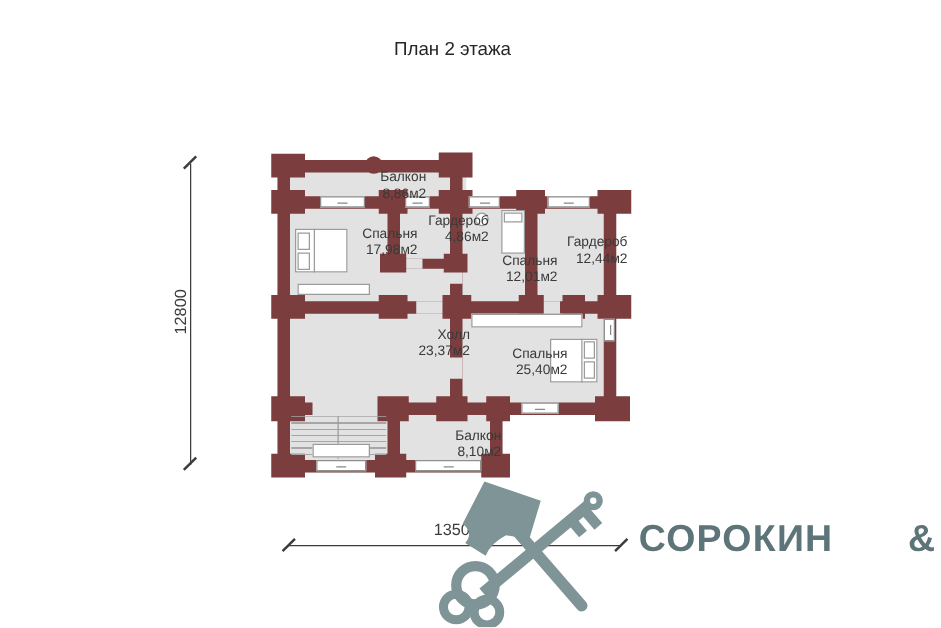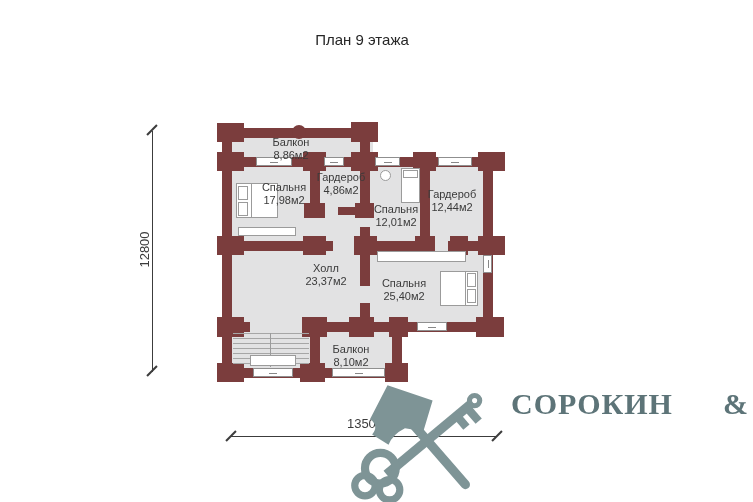--- a/index.html
+++ b/index.html
@@ -9,43 +9,43 @@
   .wall{position:absolute;background:var(--wall);}
   .log{position:absolute;background:var(--wall);}
   .doorgap{position:absolute;background:var(--room);}
   .win{position:absolute;background:#fff;border:1px solid var(--winb);box-sizing:border-box;}
   .win::after{content:"";position:absolute;left:50%;top:50%;width:8px;height:1px;
               margin-left:-4px;background:#888;}
   .win.vert::after{width:1px;height:8px;margin-left:0;margin-top:-4px;}
   .furn{position:absolute;background:#fff;border:1px solid #9b9b9b;box-sizing:border-box;}
   .fline{position:absolute;background:#9b9b9b;}
   .stairs{position:absolute;background:repeating-linear-gradient(to bottom,#a6a6a6 0 1px,transparent 1px 5px);}
-  .room-label{position:absolute;width:100px;text-align:center;font-size:11px;line-height:13px;
+  .room-label{position:absolute;width:100px;text-align:right;font-size:11px;line-height:13px;
               color:#3a3a3a;}
   .title{position:absolute;left:262px;top:31px;width:200px;text-align:center;
          font-size:15px;color:#262626;}
   .dim-line{position:absolute;background:var(--dim);}
   .tick{position:absolute;width:14px;height:2px;background:var(--dim);transform:rotate(-45deg);}
   .dim-text{position:absolute;font-size:13px;color:var(--dim);text-align:center;}
   .logo-icon{position:absolute;left:341px;top:376px;color:var(--logo-icon);}
   .logo-text{position:absolute;left:511px;top:387px;width:238px;}
   .logo-line1{display:flex;justify-content:space-between;align-items:flex-end;
-              font-family:Liberation Serif, serif;font-weight:bold;font-size:30px;
-              letter-spacing:1px;color:var(--logo-text);line-height:34px;}
+              font-family:Liberation Sans, sans-serif;font-weight:bold;font-size:30px;
+              letter-spacing:1px;color:var(--logo-text);line-height:34px;margin-top:28px;}
   .logo-line2{font-family:"Liberation Serif",serif;font-weight:bold;font-size:31px;
               letter-spacing:1px;color:var(--logo-text);line-height:36px;}
   .logo-line3{font-family:"Liberation Serif",serif;font-weight:normal;font-size:23px;
               letter-spacing:2.5px;color:var(--logo-sub);line-height:30px;margin-top:2px;}
 </style>
 </head>
 <body>
 
 <div class="canvas">
 
-  <div class="title">План 9 этажа</div>
+  <div class="title">План 2 этажа</div>
 
   <div>
 
     <div class="room" style="left:222px;top:128px;width:151px;height:204px"></div>
     <div class="room" style="left:370px;top:157px;width:123px;height:175px"></div>
     <div class="room" style="left:222px;top:332px;width:180px;height:46px"></div>
 
     <div class="wall" style="left:222px;top:128px;width:151px;height:10px"></div>
     <div class="wall" style="left:222px;top:157px;width:271px;height:10px"></div>
     <div class="wall" style="left:310px;top:207px;width:63px;height:8px"></div>

